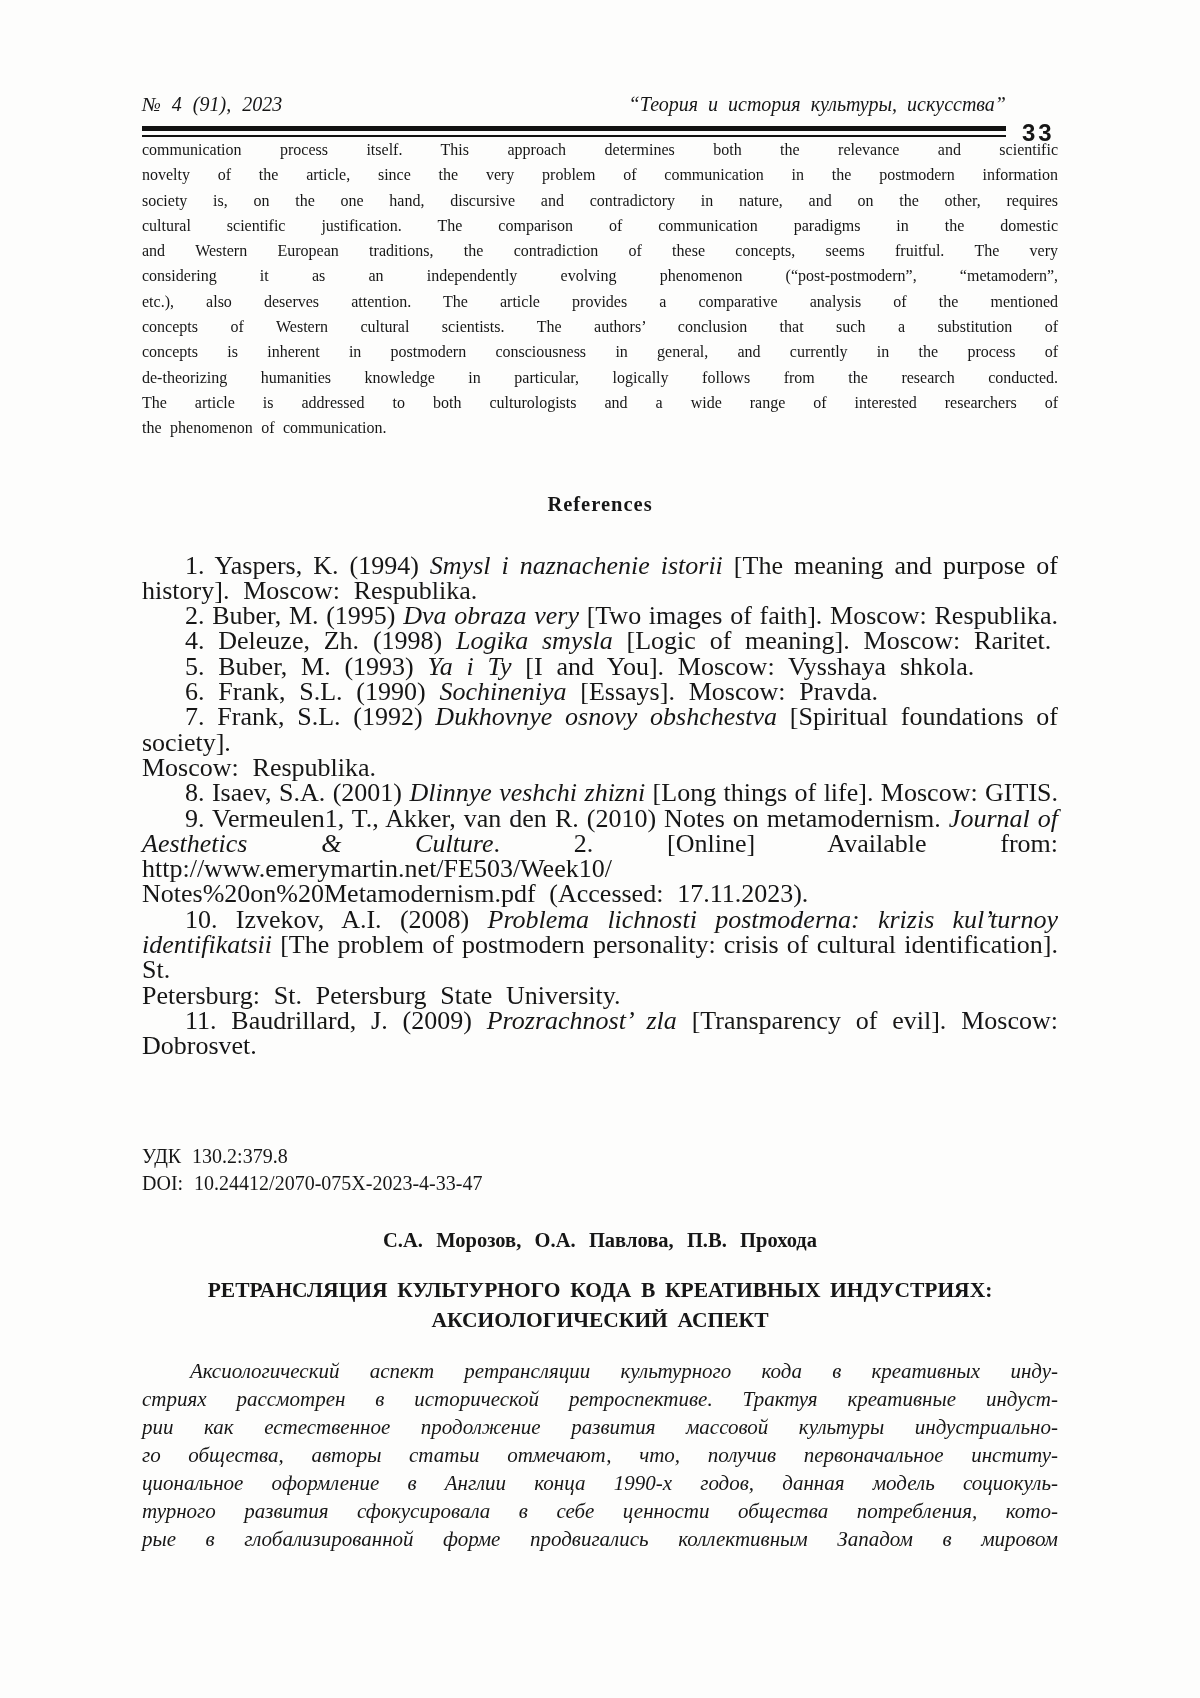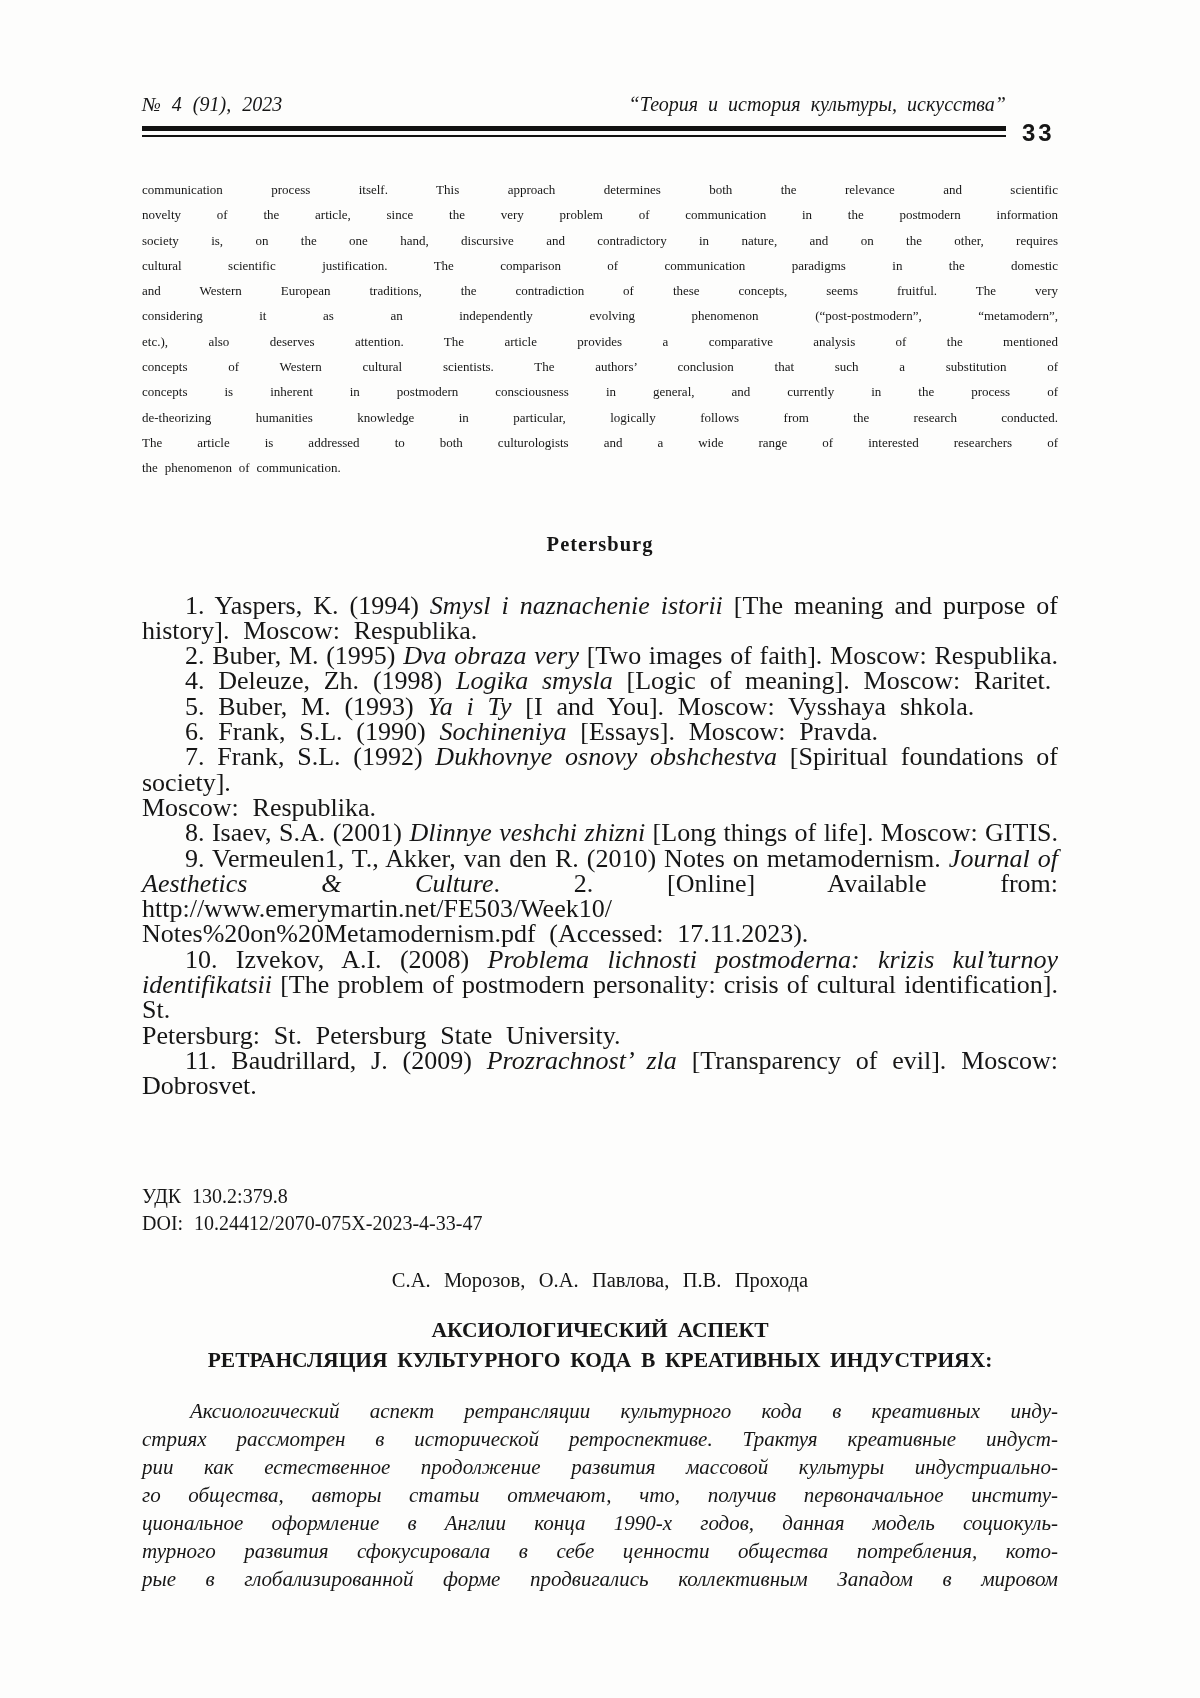--- a/index.html
+++ b/index.html
@@ -28,33 +28,33 @@
     font-family:"Liberation Sans","DejaVu Sans",sans-serif;
     font-weight:bold; font-size:24px; letter-spacing:3px;
   }
 
   
   .tl { text-align:justify; text-align-last:justify; }
   .tl-end { text-align-last:left; word-spacing:0.28em; }
   .tl-indent { text-indent:43px; }
   .it { font-style:italic; }
 
-  .abstract-en { margin-top:40px; font-size:13px; line-height:25.3px; }
+  .abstract-en { font-size:16px; line-height:25.3px; }
 
   .refs-heading {
     margin-top:50px; text-align:center;
     font-weight:bold; font-size:20.5px; line-height:26px; letter-spacing:1px;
   }
   .references-list { margin-top:36px; font-size:26px; line-height:25.3px; }
 
   .meta { margin-top:84px; font-size:20px; line-height:27px; word-spacing:0.3em; }
 
   .authors {
     margin-top:30px; text-align:center;
-    font-weight:normal; font-size:20.5px; line-height:26px; word-spacing:0.4em;
+    font-weight:bold; font-size:20.5px; line-height:26px; word-spacing:0.4em;
   }
   .article-title {
     margin-top:22px; text-align:center;
     font-weight:bold; font-size:21.5px; line-height:30px; word-spacing:0.2em;
   }
   .abstract-ru {
     margin-top:22px; font-size:21px; line-height:28px; font-style:italic;
   }
   .abstract-ru .tl-indent { text-indent:48px;font-family:Liberation Serif, serif; }
 </style>
@@ -80,21 +80,21 @@
       <div class="tl"><span>and Western European traditions, the contradiction of these concepts, seems fruitful. The very</span></div>
       <div class="tl"><span>considering it as an independently evolving phenomenon (“post-postmodern”, “metamodern”,</span></div>
       <div class="tl"><span>etc.), also deserves attention. The article provides a comparative analysis of the mentioned</span></div>
       <div class="tl"><span>concepts of Western cultural scientists. The authors’ conclusion that such a substitution of</span></div>
       <div class="tl"><span>concepts is inherent in postmodern consciousness in general, and currently in the process of</span></div>
       <div class="tl"><span>de-theorizing humanities knowledge in particular, logically follows from the research conducted.</span></div>
       <div class="tl"><span>The article is addressed to both culturologists and a wide range of interested researchers of</span></div>
       <div class="tl tl-end"><span>the phenomenon of communication.</span></div>
     </div>
 
-  <div class="refs-heading">Petersburg</div>
+  <div class="refs-heading">References</div>
 
   <div class="references-list">
       <div>
         <div class="tl tl-indent"><span>1. Yaspers, K. (1994) </span><span class="it">Smysl i naznachenie istorii</span><span> [The meaning and purpose of</span></div>
         <div class="tl tl-end"><span>history]. Moscow: Respublika.</span></div>
       </div>
       <div>
         <div class="tl tl-indent"><span>2. Buber, M. (1995) </span><span class="it">Dva obraza very</span><span> [Two images of faith]. Moscow: Respublika.</span></div>
       </div>
       <div>
@@ -129,22 +129,22 @@
     </div>
 
   <div class="meta">
     <div>УДК 130.2:379.8</div>
     <div>DOI: 10.24412/2070-075X-2023-4-33-47</div>
   </div>
 
   <div class="authors">С.А. Морозов, О.А. Павлова, П.В. Прохода</div>
 
   <div class="article-title">
+    <div>РЕТРАНСЛЯЦИЯ КУЛЬТУРНОГО КОДА В КРЕАТИВНЫХ ИНДУСТРИЯХ:</div>
     <div>АКСИОЛОГИЧЕСКИЙ АСПЕКТ</div>
-    <div>РЕТРАНСЛЯЦИЯ КУЛЬТУРНОГО КОДА В КРЕАТИВНЫХ ИНДУСТРИЯХ:</div>
   </div>
 
   <div class="abstract-ru">
       <div class="tl tl-indent"><span>Аксиологический аспект ретрансляции культурного кода в креативных инду-</span></div>
       <div class="tl"><span>стриях рассмотрен в исторической ретроспективе. Трактуя креативные индуст-</span></div>
       <div class="tl"><span>рии как естественное продолжение развития массовой культуры индустриально-</span></div>
       <div class="tl"><span>го общества, авторы статьи отмечают, что, получив первоначальное институ-</span></div>
       <div class="tl"><span>циональное оформление в Англии конца 1990-х годов, данная модель социокуль-</span></div>
       <div class="tl"><span>турного развития сфокусировала в себе ценности общества потребления, кото-</span></div>
       <div class="tl"><span>рые в глобализированной форме продвигались коллективным Западом в мировом</span></div>

